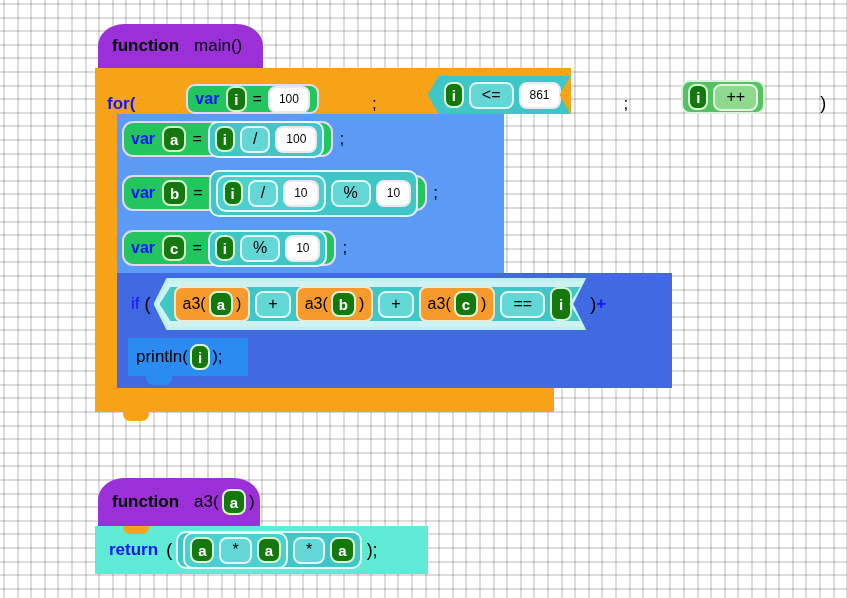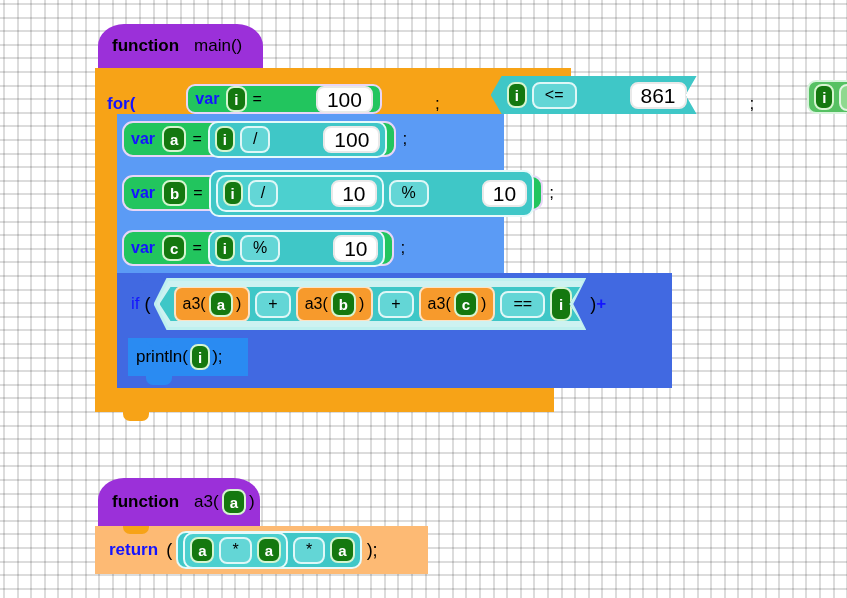--- a/index.html
+++ b/index.html
@@ -52,21 +52,21 @@
     border-top-left-radius: 26px 22px;
     border-top-right-radius: 26px 22px;
     display: flex; align-items: center;
     padding-left: 14px;
     color: #000;
     font-size: 17px;
   }
   .hat .kw { color: #000000; font-weight: bold; margin-right: 15px; }
 
   .statbar {
-    background: #fdba74;
+    background: #5eead4;
     display: flex; align-items: center;
     padding-left: 14px;
     color: #000;
     font-size: 17px;
   }
   .statbar .kw { color: #1414ff; font-weight: bold; margin-right: 4px; }
 
   .forhdr {
     background: #f7a317;
     display: flex; align-items: flex-end;
@@ -128,29 +128,28 @@
     height: 26px;
     box-sizing: border-box;
     line-height: 1;
   }
 
   .white-num {
     background: #ffffff;
     border: 2px solid #e9e9e9;
     border-radius: 8px;
     color: #000;
-    font-size: 21px;
+    font-size: 12px;
     display: inline-flex;
     align-items: center;
     justify-content: center;
     padding: 10px 9px;
     height: 27px;
     box-sizing: border-box;
     line-height: 1;
-    margin-left: 48px;
   }
 
   .op-cell {
     background: #63d6d6;
     border: 2px solid #dff7f7;
     border-radius: 8px;
     color: #000;
     font-size: 16px;
     display: inline-flex;
     align-items: center;

